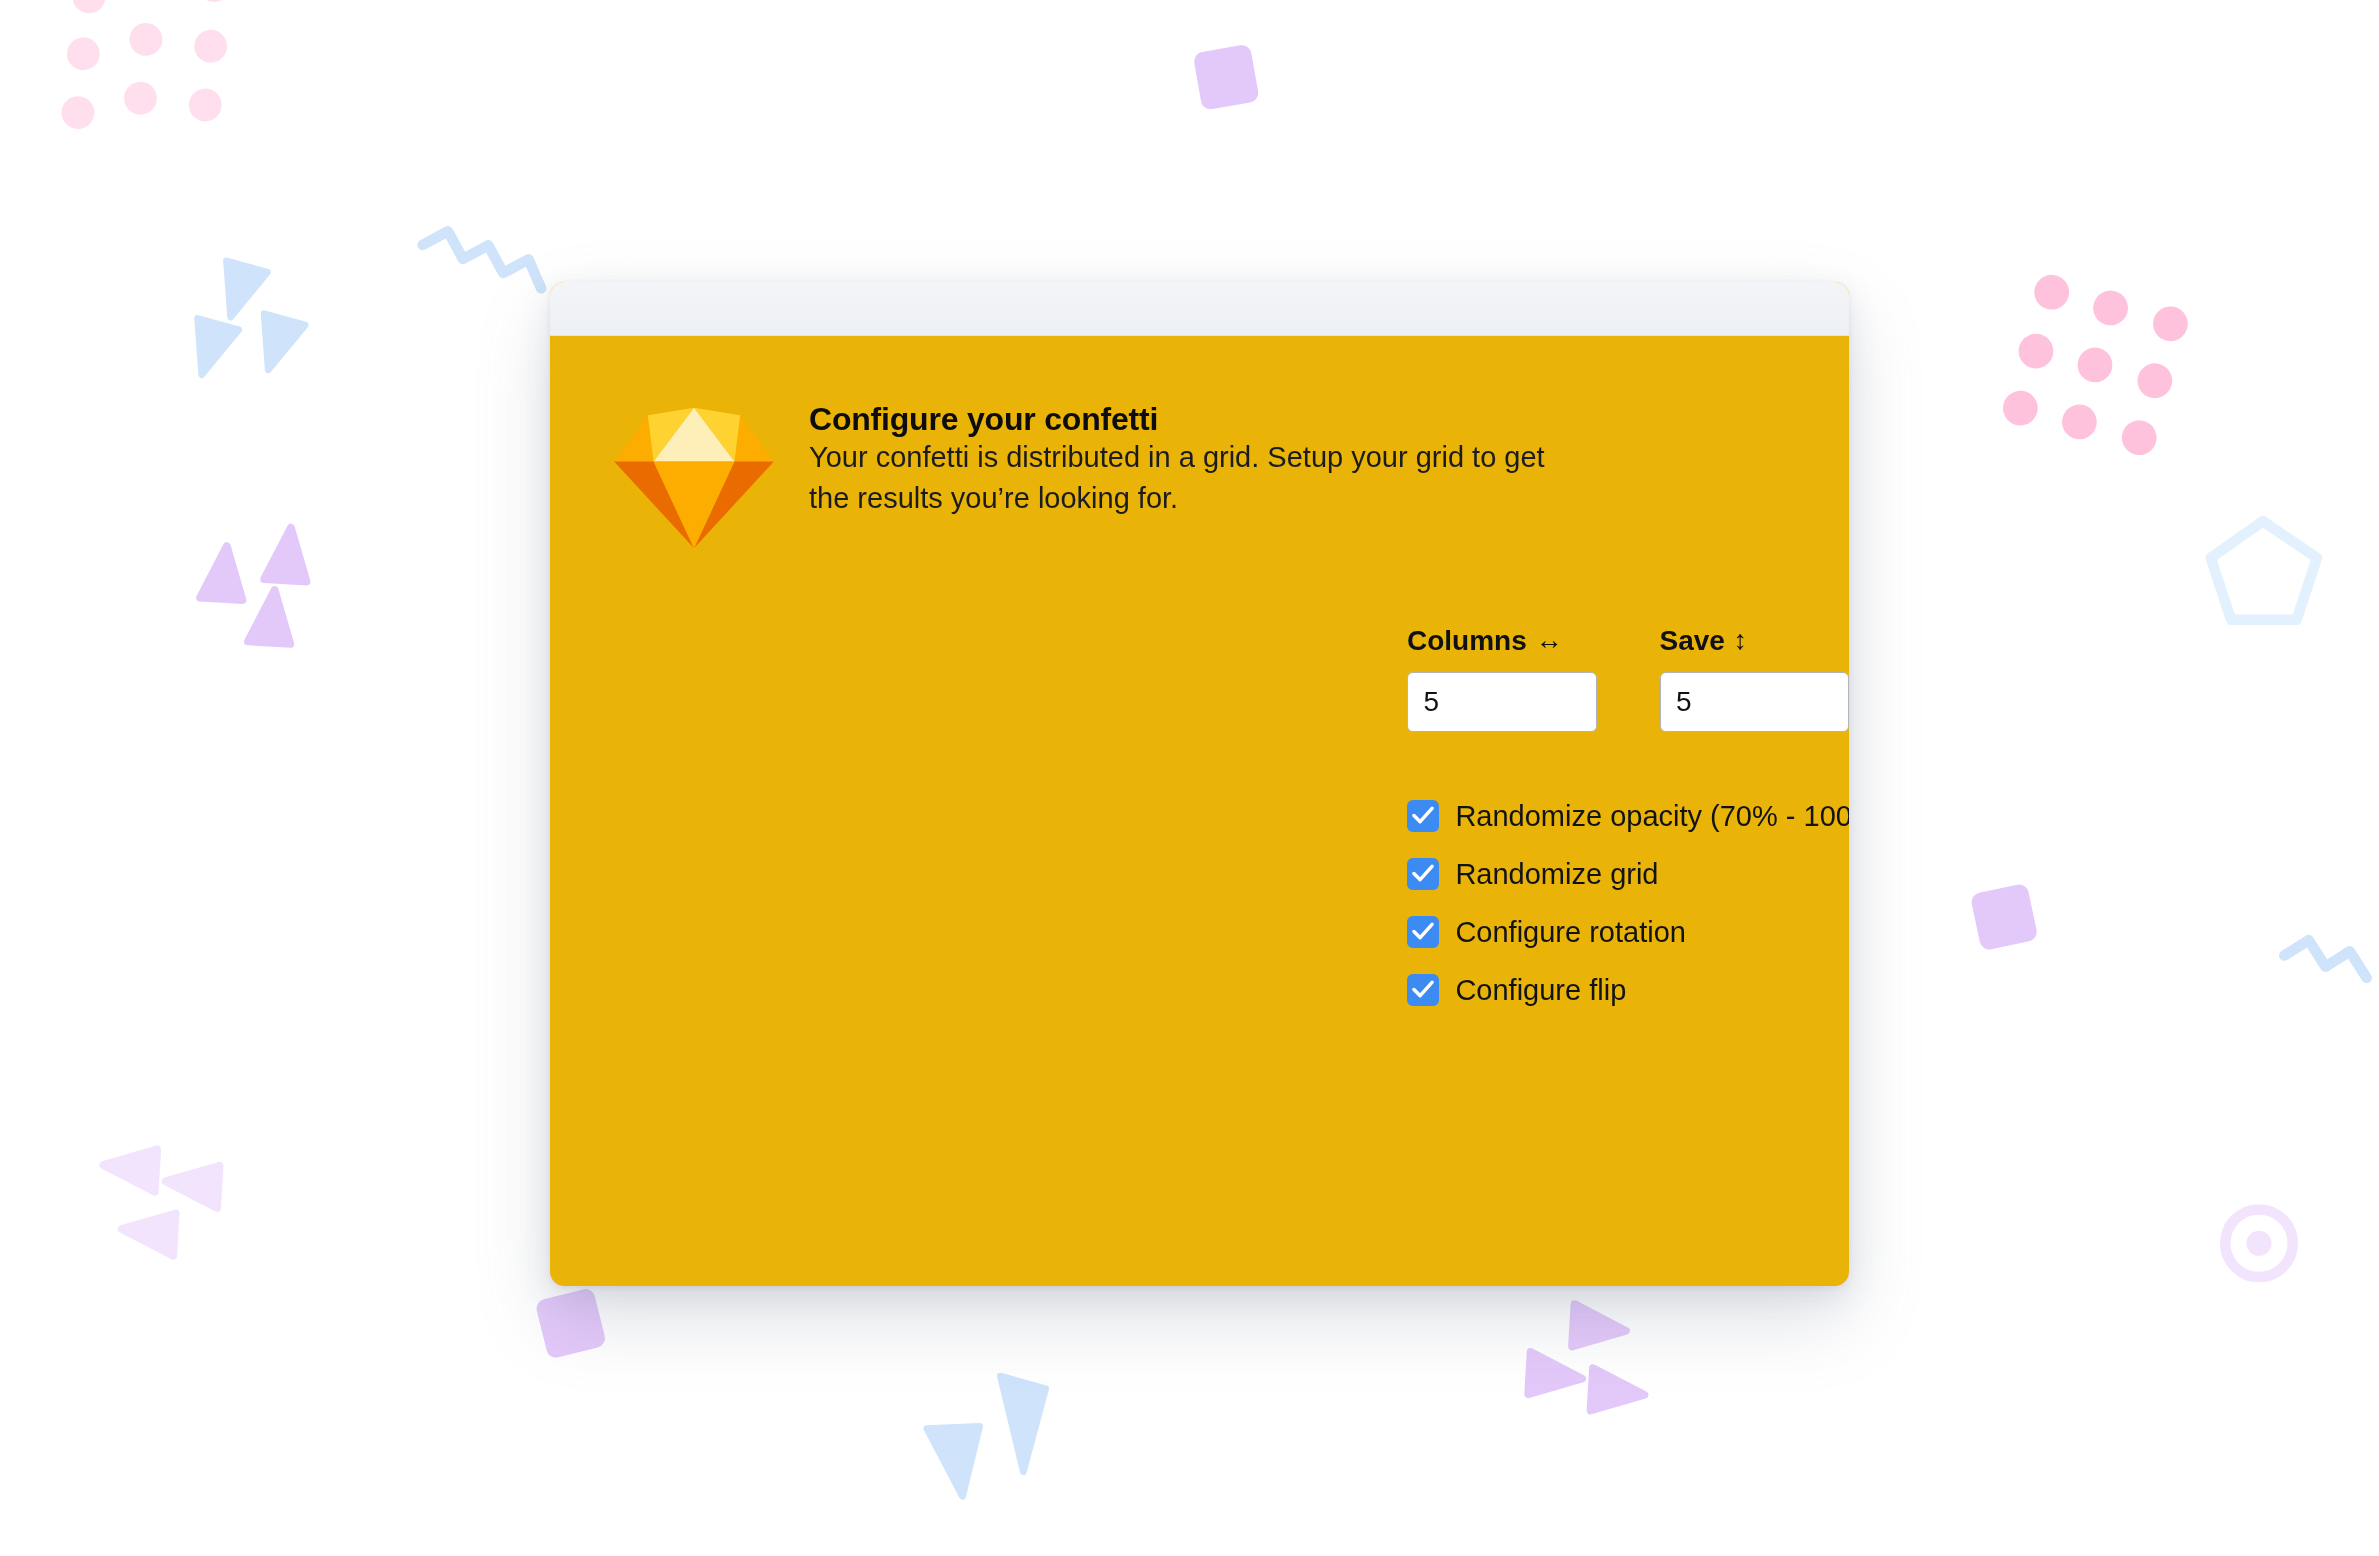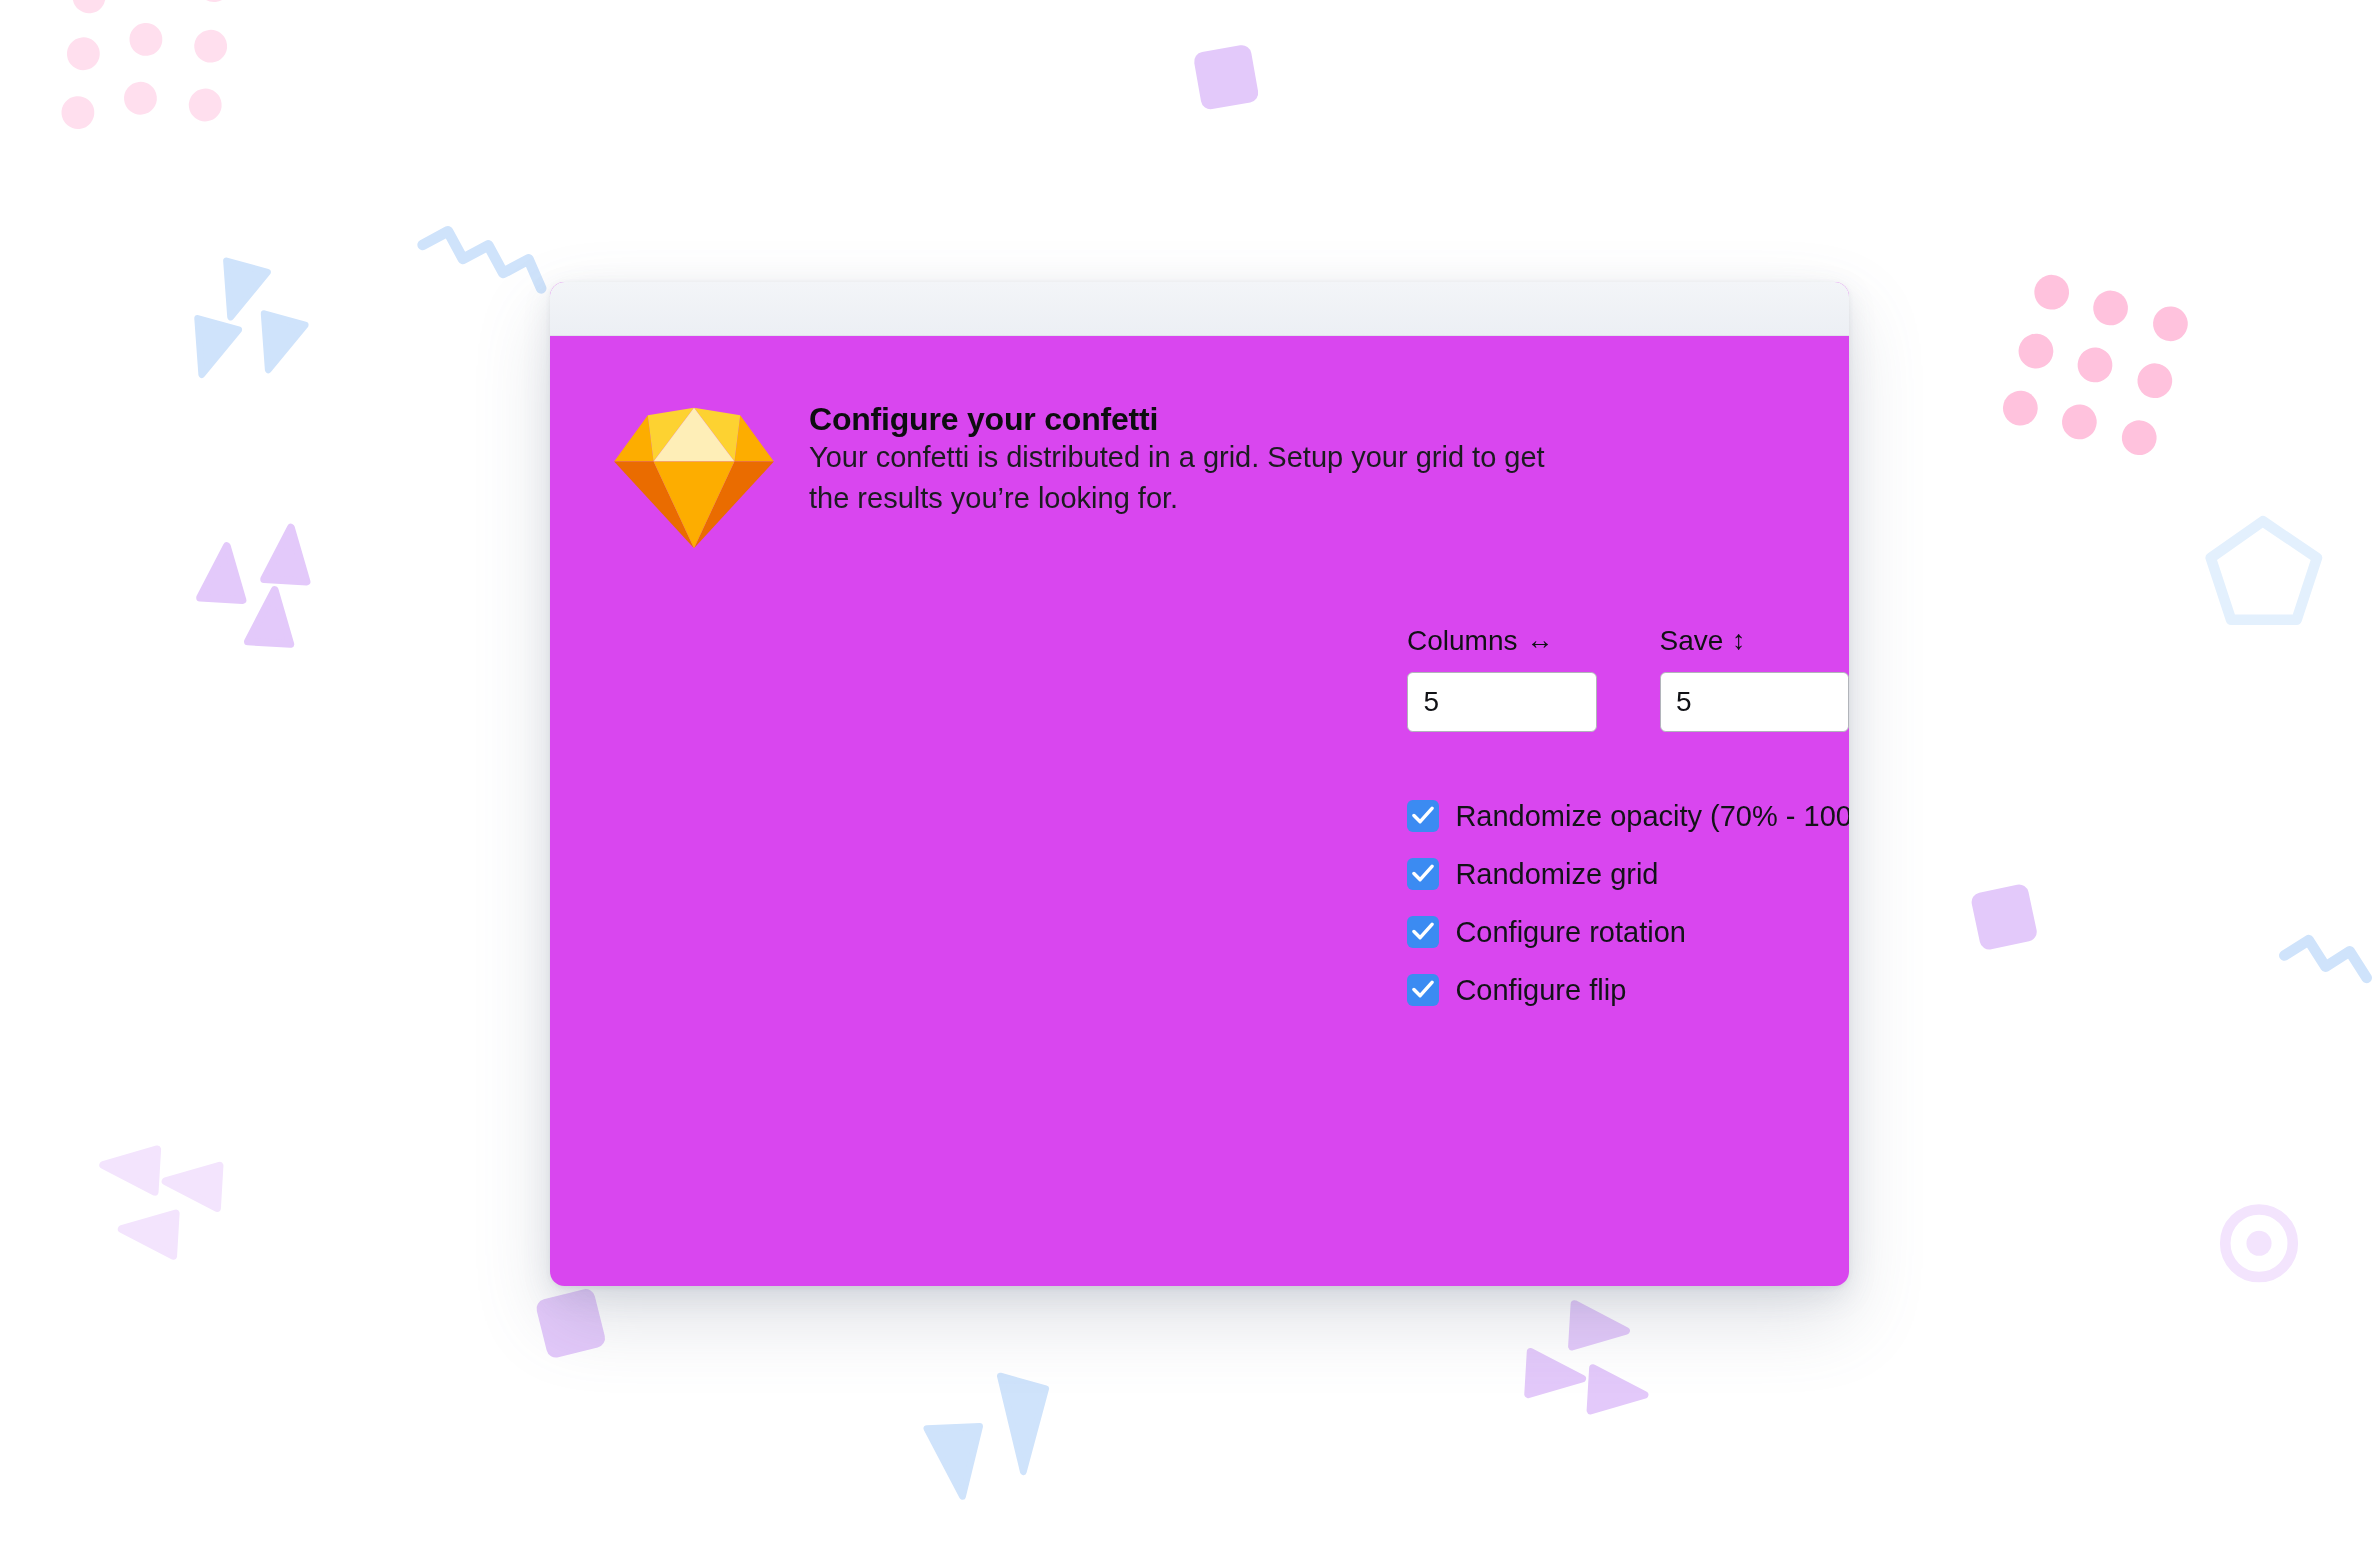--- a/index.html
+++ b/index.html
@@ -27,21 +27,21 @@
   }
 
   
   .dialog {
     position: absolute;
     left: 550px;
     top: 282px;
     width: 1299px;
     height: 1004px;
     border-radius: 14.5px;
-    background: #d946ef;
+    background: #eab308;
     box-shadow: 0 33px 77px rgba(96,105,130,0.20),
                 0 9.7px 29px rgba(96,105,130,0.13),
                 0 1.9px 5.8px rgba(96,105,130,0.10);
     overflow: hidden;
     display: flex;
     flex-direction: column;
   }
 
   .titlebar {
     height: 54px;
@@ -99,21 +99,21 @@
   .field { width: 350px; }
 
   .field-label {
     font-size: 28px;
     color: #101114;
     margin-bottom: 15.4px;
     display: flex;
     align-items: center;
     gap: 8.7px;
     white-space: nowrap;
-    font-weight: 400;
+    font-weight: 700;
   }
 
   .field-label .axis-icon {
     font-size: 27px;
     line-height: 1;
     color: #101114;
     display: inline-block;
   }
 
   .field-input {

